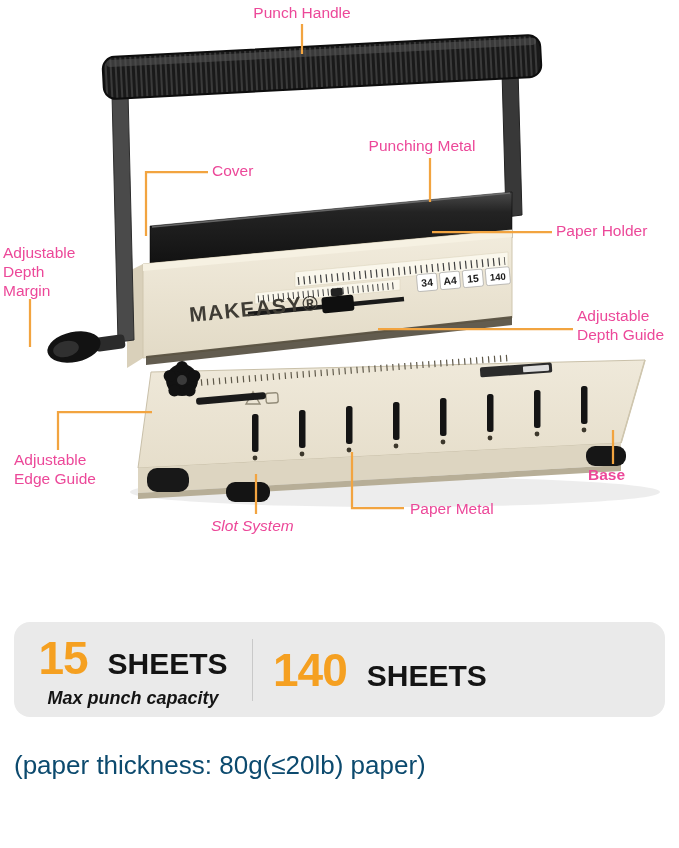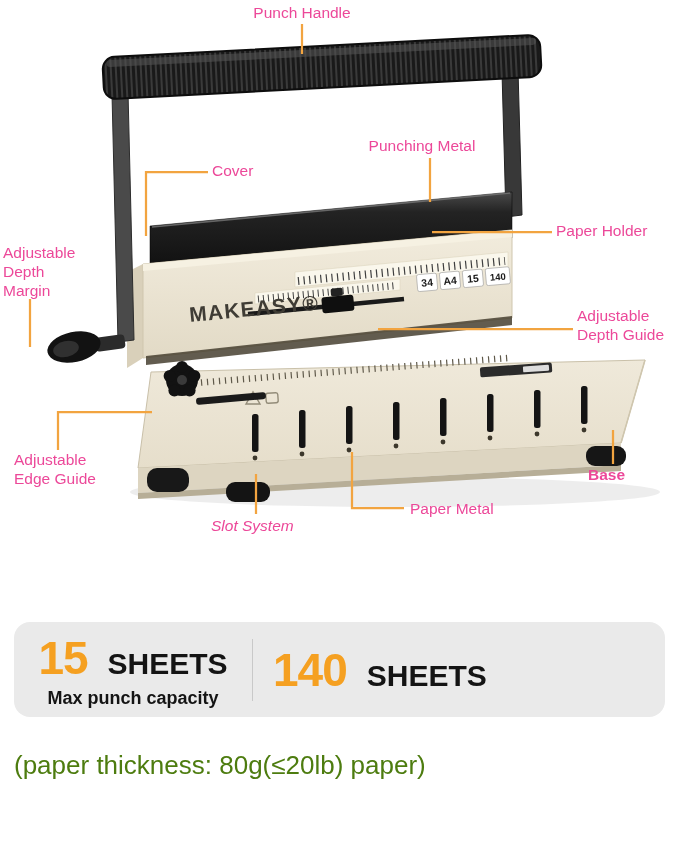--- a/index.html
+++ b/index.html
@@ -10,23 +10,23 @@
   svg text{font-family:"Liberation Sans",sans-serif;}
   .callout{position:absolute;font-size:15.5px;line-height:1.22;white-space:nowrap;color:#ec4899;}
   .callout.center{transform:translateX(-50%);}
   .specs-box{position:absolute;left:14px;top:622px;width:651px;height:95px;background:#EAEAEA;border-radius:16px;display:flex;align-items:center;}
   .spec-group{display:flex;flex-direction:column;align-items:center;}
   .spec-left{width:238px;}
   .spec-right{align-items:flex-start;padding-left:20px;}
   .spec-top{display:flex;align-items:baseline;}
   .spec-number{font-size:46px;font-weight:800;color:#F5A021;letter-spacing:-1px;}
   .spec-unit{font-size:30px;font-weight:800;color:#141414;margin-left:20px;}
-  .spec-caption{font-size:18px;font-weight:700;color:#141414;margin-top:3px;}
+  .spec-caption{font-size:18px;font-weight:700;color:#141414;margin-top:3px;font-style:italic;}
   .divider{width:1px;height:62px;background:#C9C9C9;}
-  .thickness{position:absolute;left:14px;top:750px;font-size:26px;color:#4d7c0f;}
+  .thickness{position:absolute;left:14px;top:750px;font-size:26px;color:#0c4a6e;}
   .note{position:absolute;left:14px;top:804px;width:622px;font-size:15.5px;line-height:1.4;color:#1f1f1f;}
 </style>
 </head>
 <body>
 
 <div class="stage">
 
   <div class="illustration">
     <svg viewBox="0 0 679 610" width="679" height="610">
       <defs>

